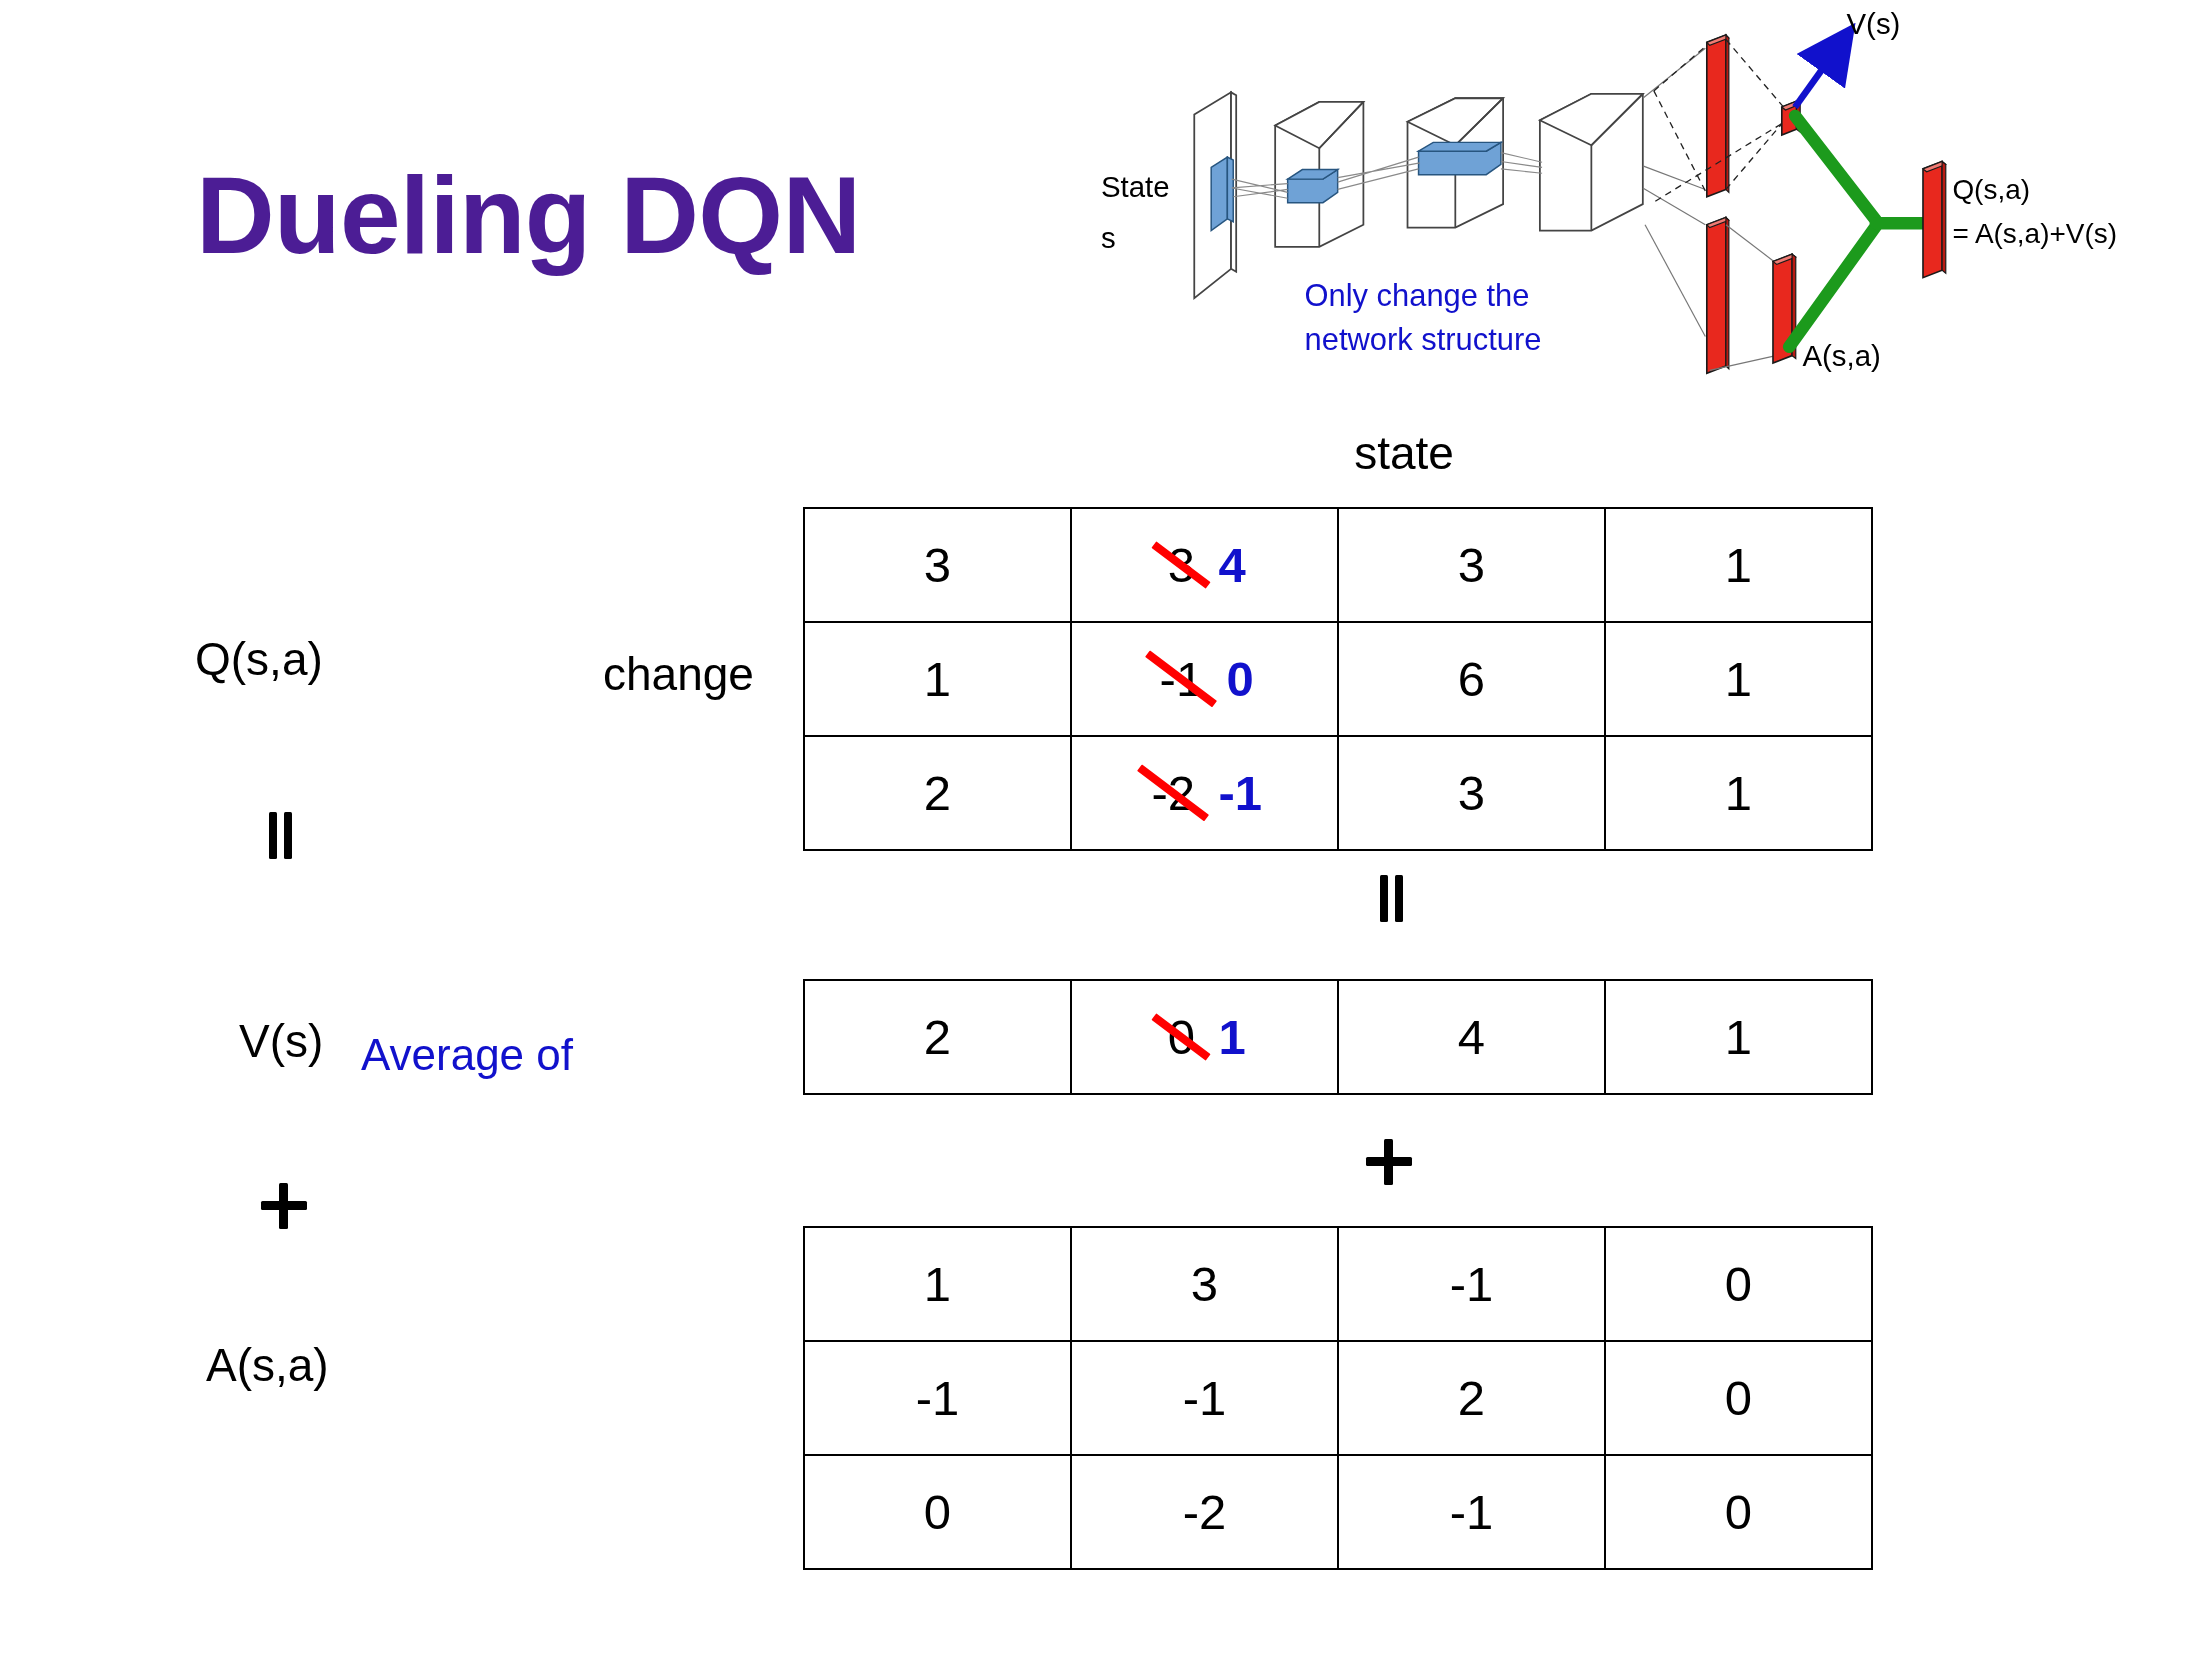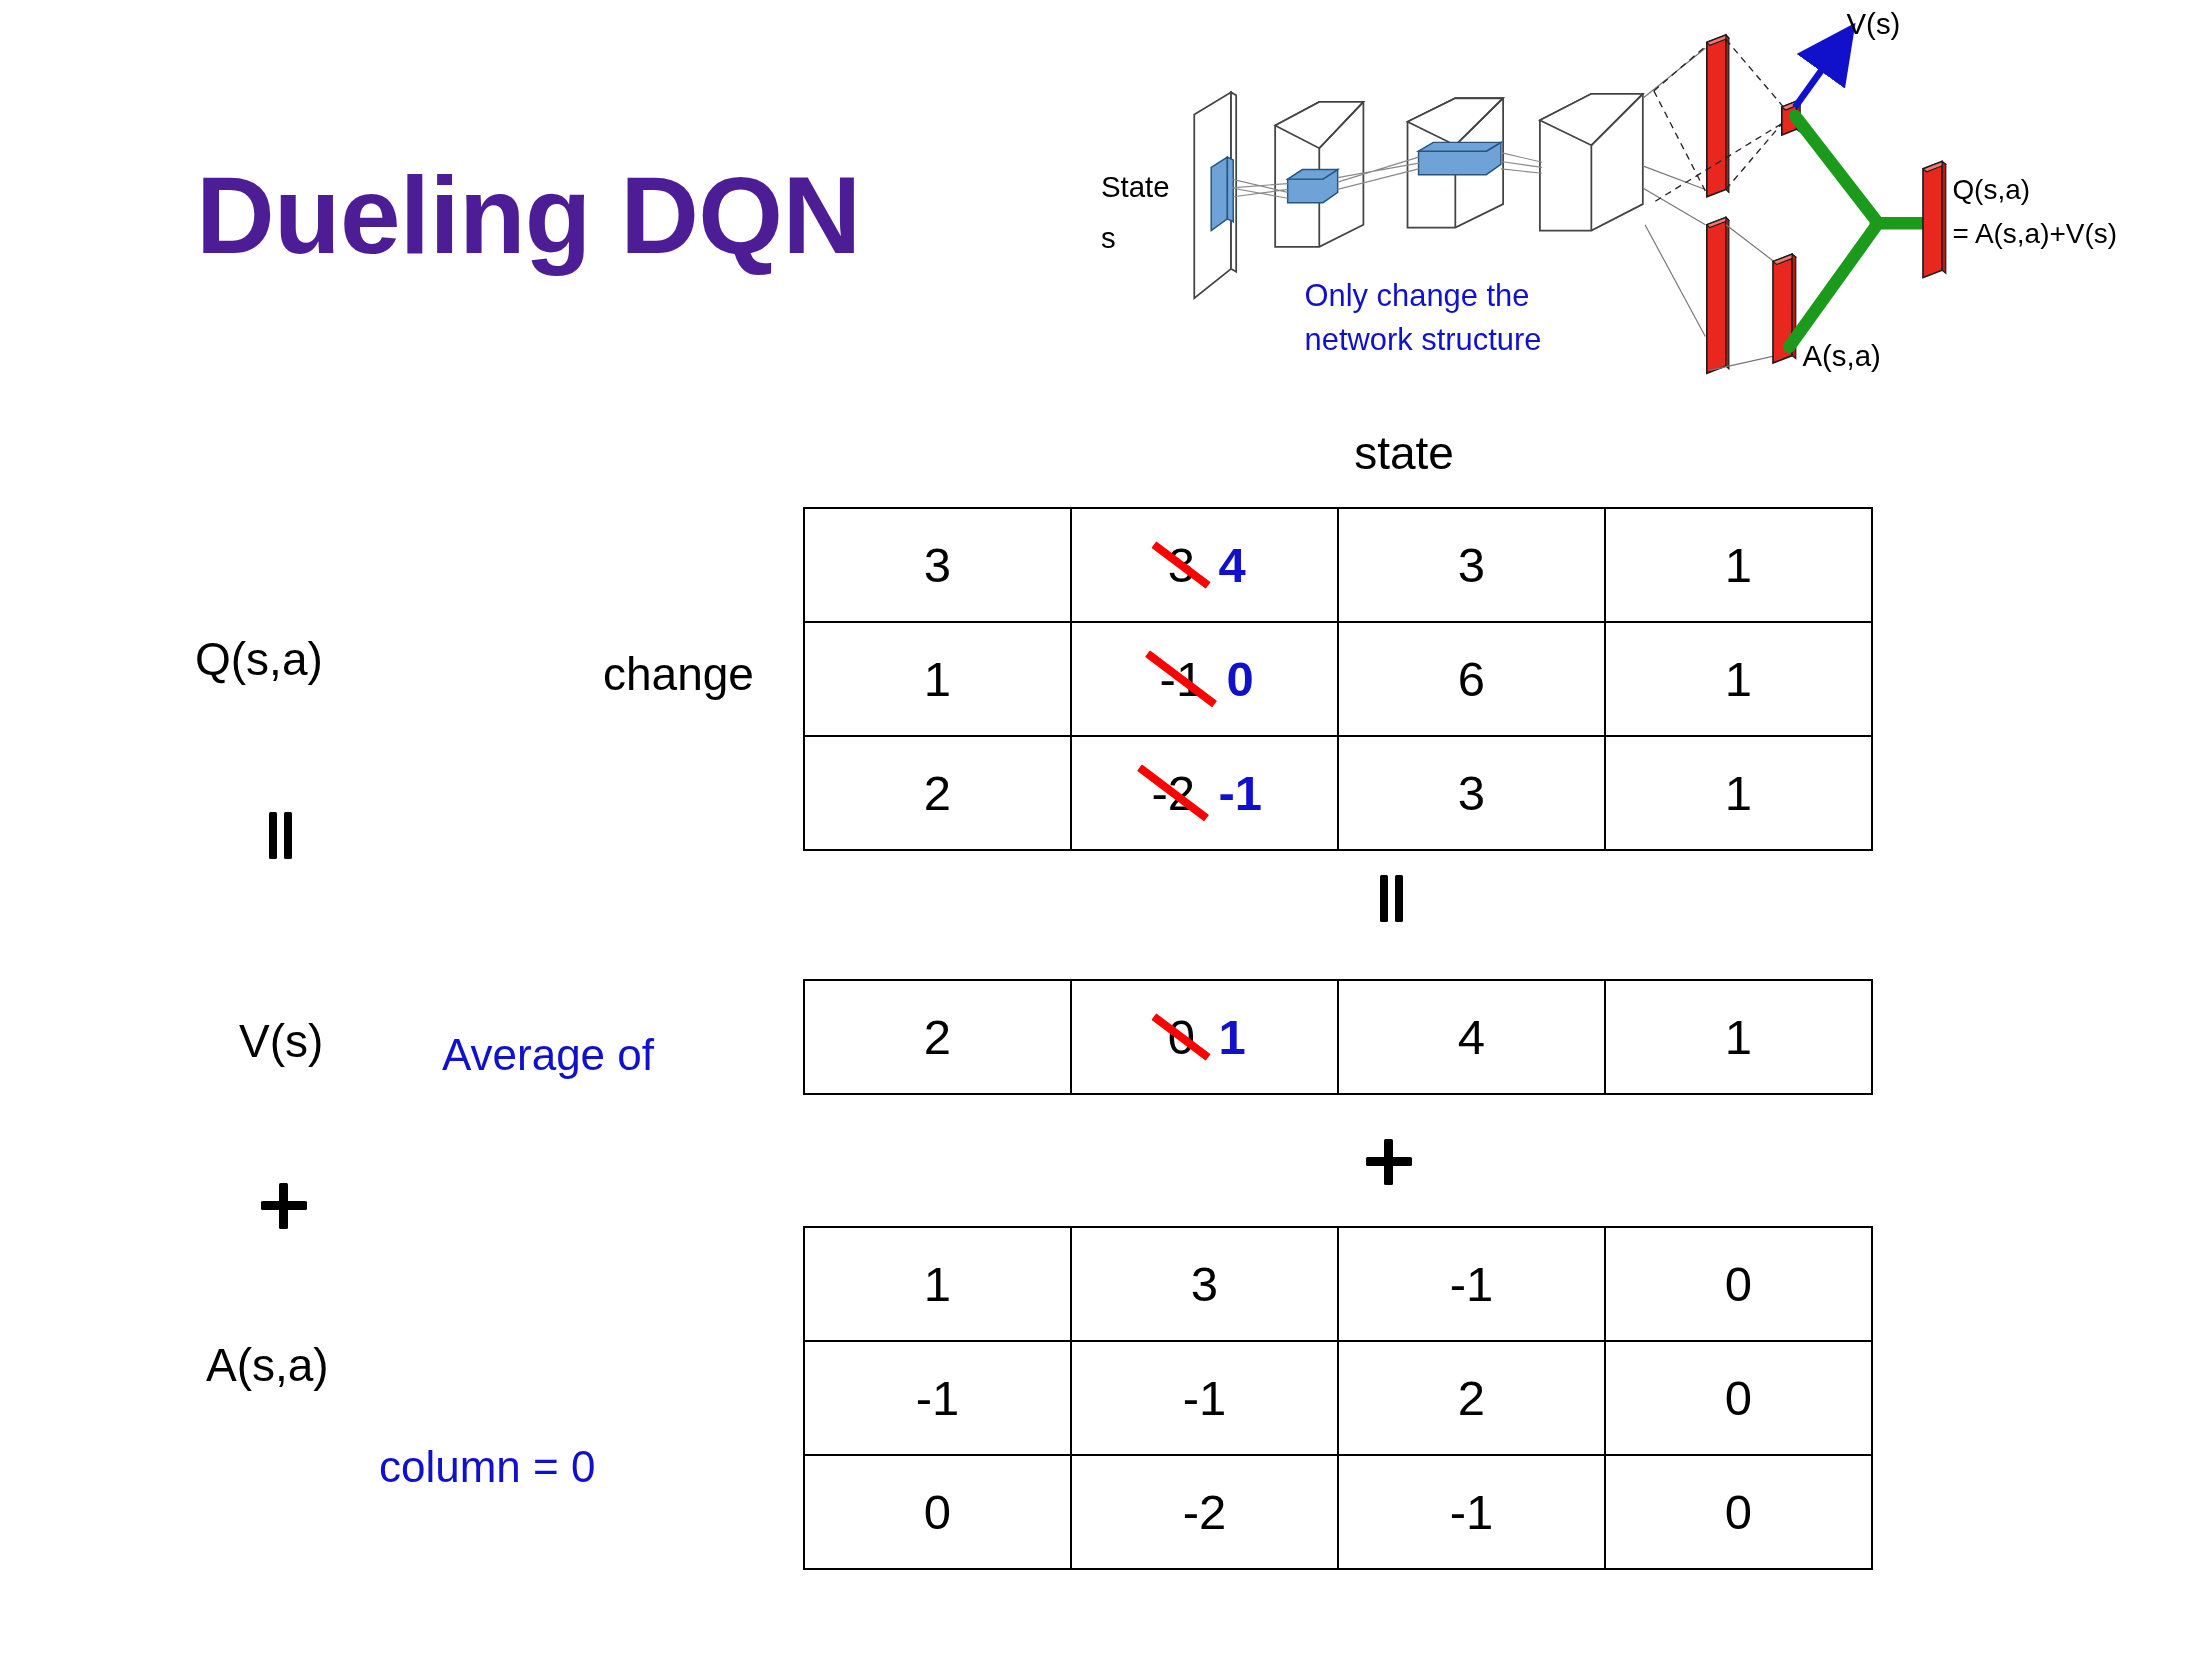--- a/index.html
+++ b/index.html
@@ -57,21 +57,21 @@
   .new-val{ color:#1111CC; font-weight:700; }
 
   
   .lbl{ font-size:46px; font-weight:400; color:#000; white-space:nowrap; }
   .lbl-blue{ font-size:44px; font-weight:400; color:#1111CC; line-height:1.18; }
 
   #label-q     { left:195px;  top:632px;  }
   #label-action{ left:603px;  top:647px;  }
   #eq-left     { left:265px;  top:812px; }
   #label-v     { left:239px;  top:1014px; }
-  #note-average{ left:379px;  top:1029px; width:338px;text-align:center; }
+  #note-average{ left:361px;  top:1029px; width:338px; }
   #plus-left   { left:261px;  top:1183px; }
   #label-a     { left:206px;  top:1338px; }
   #note-sum    { left:379px;  top:1441px; width:382px; }
 
   
   .eq-vert{
     display:inline-block; width:29px; height:47px; position:relative;
   }
   .eq-vert i{
     position:absolute; top:0; width:8px; height:47px; background:#000;
@@ -310,21 +310,20 @@
   <div>Average of</div>
 </div>
 
 <div class="abs" id="plus-left">
   <span class="plus-glyph"><i></i><i></i></span>
 </div>
 
 <div class="abs lbl" id="label-a">A(s,a)</div>
 
 <div class="abs lbl-blue" id="note-sum">
-  <div>column = 0</div>
 </div>
 
 <div class="abs" id="eq-mid">
   <span class="eq-vert"><i></i><i></i></span>
 </div>
 
 <div class="abs" id="plus-mid">
   <span class="plus-glyph"><i></i><i></i></span>
 </div>
 

